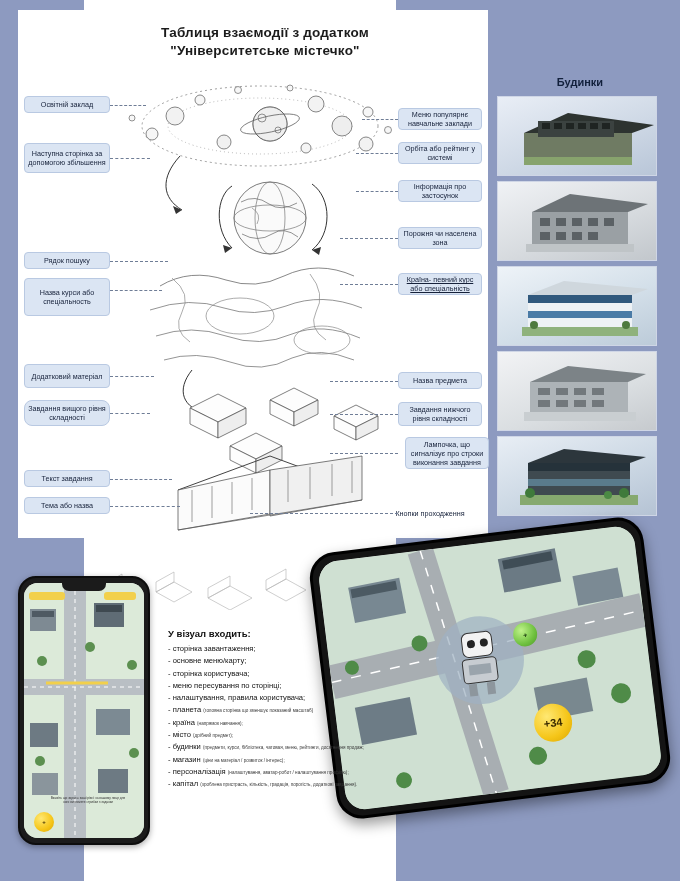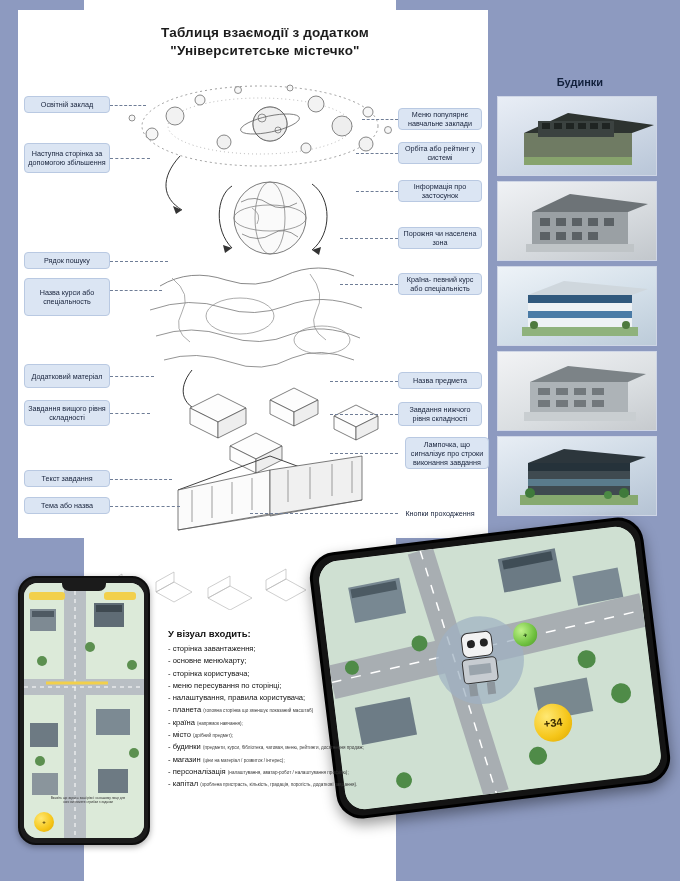--- a/index.html
+++ b/index.html
@@ -224,21 +224,21 @@
   <div class="callout left" style="left:24px;top:278px;width:86px;height:38px;">
     <span>Назва курси або спеціальность</span>
   </div>
   <div class="leader" style="left:110px;top:290px;width:52px;"></div>
 
   <div class="callout left" style="left:24px;top:364px;width:86px;height:24px;">
     <span>Додатковий матеріал</span>
   </div>
   <div class="leader" style="left:110px;top:376px;width:44px;"></div>
 
-  <div class="callout left" style="left:24px;top:400px;width:86px;height:26px;">
+  <div class="callout left" style="left:24px;top:400px;width:86px;height:26px;border-radius:8px;">
     <span>Завдання вищого рівня складності</span>
   </div>
   <div class="leader" style="left:110px;top:413px;width:40px;"></div>
 
   <div class="callout left" style="left:24px;top:470px;width:86px;height:17px;">
     <span>Текст завдання</span>
   </div>
   <div class="leader" style="left:110px;top:479px;width:62px;"></div>
 
   <div class="callout left" style="left:24px;top:497px;width:86px;height:17px;">
@@ -259,41 +259,41 @@
   <div class="callout right" style="left:398px;top:180px;width:84px;height:22px;">
     <span>Інформація про застосунок</span>
   </div>
   <div class="leader" style="left:356px;top:191px;width:42px;"></div>
 
   <div class="callout right" style="left:398px;top:227px;width:84px;height:22px;">
     <span>Порожня чи населена зона</span>
   </div>
   <div class="leader" style="left:340px;top:238px;width:58px;"></div>
 
-  <div class="callout right" style="left:398px;top:273px;width:84px;height:22px;">
+  <div class="callout right" style="left:398px;top:273px;width:84px;height:22px;text-decoration:underline;">
     <span>Країна- певний курс або спеціальність</span>
   </div>
   <div class="leader" style="left:340px;top:284px;width:58px;"></div>
 
   <div class="callout right" style="left:398px;top:372px;width:84px;height:17px;">
     <span>Назва предмета</span>
   </div>
   <div class="leader" style="left:330px;top:381px;width:68px;"></div>
 
   <div class="callout right" style="left:398px;top:402px;width:84px;height:24px;align-items:center;">
     <span>Завдання нижчого рівня складності</span>
   </div>
   <div class="leader" style="left:330px;top:414px;width:68px;"></div>
 
   <div class="callout right" style="left:398px;top:437px;width:84px;height:32px;margin-left:7px;">
     <span>Лампочка, що сигналізує про строки виконання завдання</span>
   </div>
   <div class="leader" style="left:330px;top:453px;width:68px;"></div>
 
-  <div class="callout right" style="left:398px;top:502px;width:84px;height:22px;border:none;background:transparent;text-align:center;">
+  <div class="callout right" style="left:388px;top:502px;width:84px;height:22px;border:none;background:transparent;text-align:center;">
     <span>Кнопки проходження</span>
   </div>
   <div class="leader" style="left:250px;top:513px;width:148px;"></div>
 
   <div class="buildings-title">Будинки</div>
 
   <div class="bld bld-1">
     <svg width="160" height="80" viewBox="0 0 160 80">
       <rect x="26" y="36" width="108" height="30" fill="#6f7b63"></rect>
       <path d="M26 36 L70 16 L156 28 L134 36 Z" fill="#2d3330"></path>

